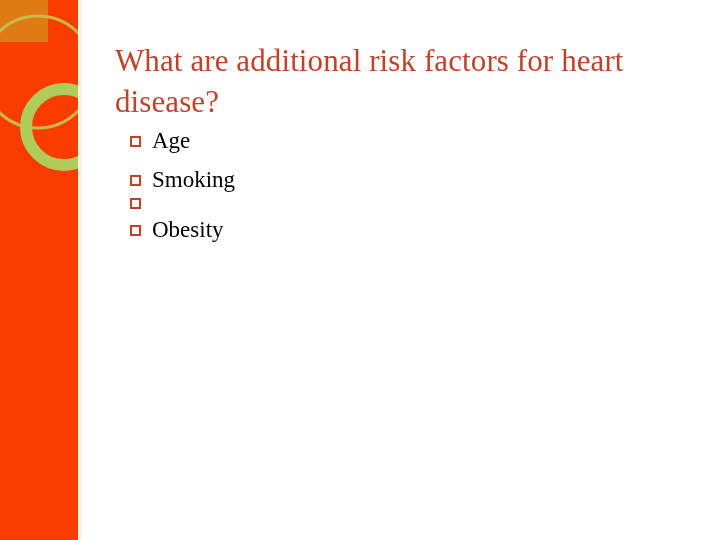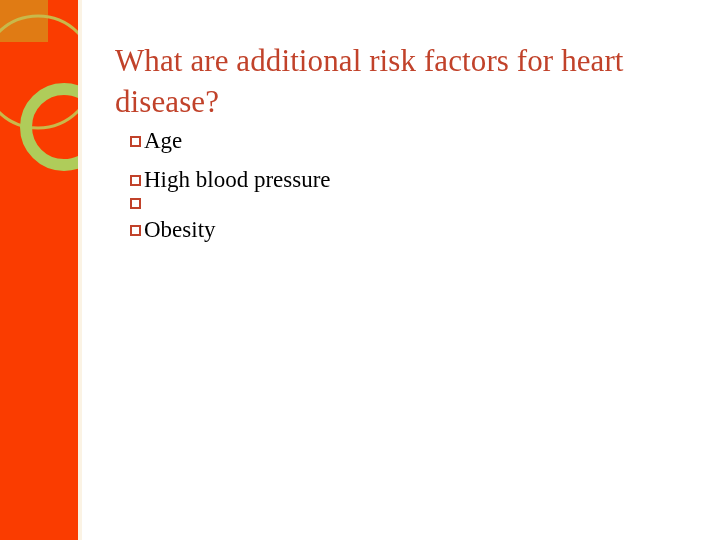--- a/index.html
+++ b/index.html
@@ -80,20 +80,21 @@
     margin: 0;
     padding: 0;
   }
   #bullets li {
     display: flex;
     align-items: baseline;
     font-size: 23px;
     line-height: 39px;
     color: #000000;
     white-space: nowrap;
+    gap: 8px;
   }
   .bullet-mark {
     flex: 0 0 auto;
     display: inline-block;
     width: 11px;
     height: 11px;
     box-sizing: border-box;
     border: 2px solid #C1422A;
     background: transparent;
     margin-right: 3px;
@@ -131,21 +132,21 @@
 
   <h1 id="title">What are additional risk factors for heart disease?</h1>
 
   <ul id="bullets">
     <li>
       <span class="bullet-mark"></span>
       <span class="bullet-text">Age</span>
     </li>
     <li>
       <span class="bullet-mark"></span>
-      <span class="bullet-text">High blood pressure</span>
+      <span class="bullet-text">Smoking</span>
     </li>
     <li>
       <span class="bullet-mark"></span>
     </li>
     <li>
       <span class="bullet-mark"></span>
       <span class="bullet-text">Obesity</span>
     </li>
   </ul>
 

